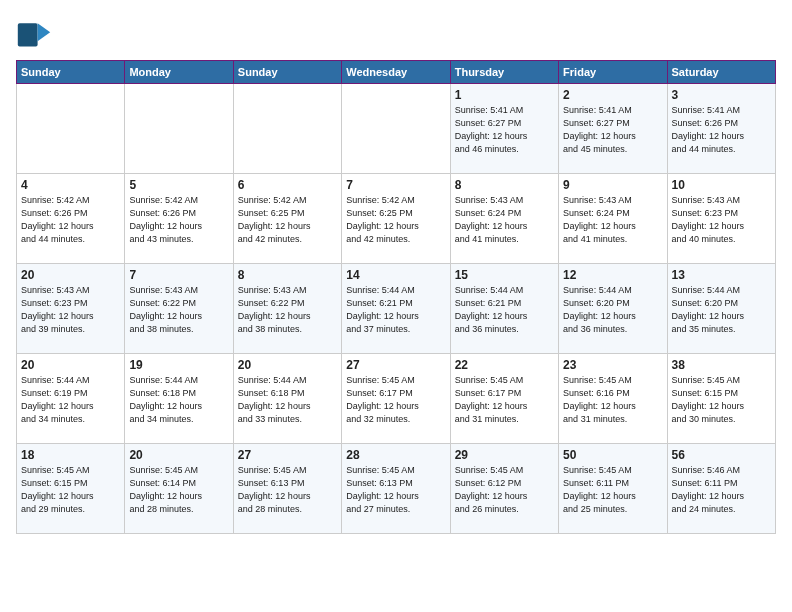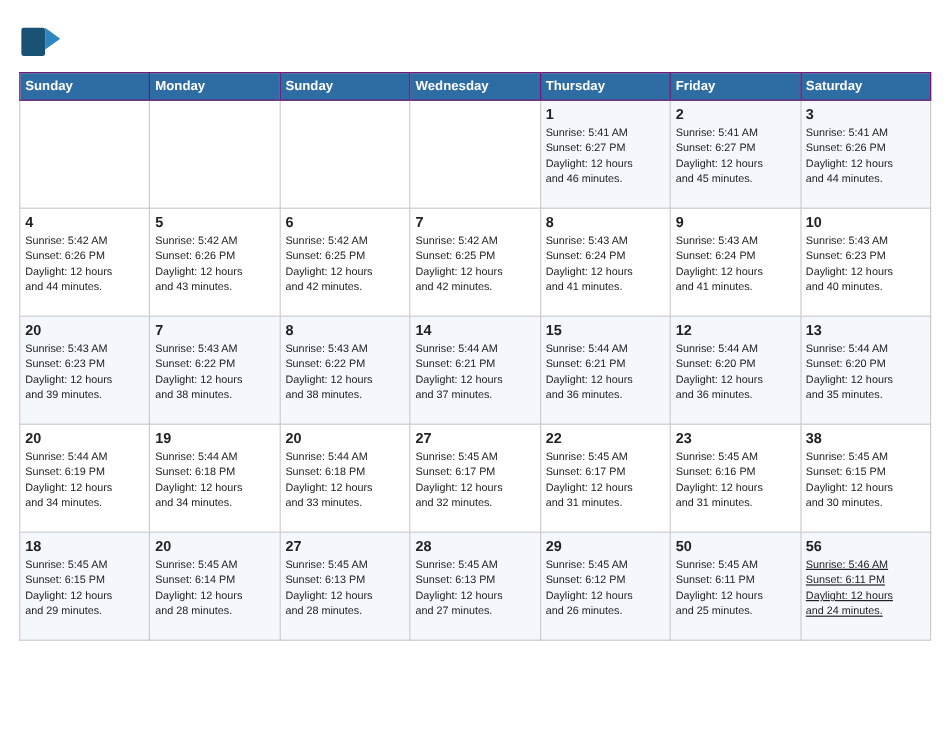--- a/index.html
+++ b/index.html
@@ -335,20 +335,20 @@
         </td>
         <td>
           <span class="day-num">50</span>
           <div class="cell-text" style="white-space: pre-line;">Sunrise: 5:45 AM
 Sunset: 6:11 PM
 Daylight: 12 hours
 and 25 minutes.</div>
         </td>
         <td>
           <span class="day-num">56</span>
-          <div class="cell-text" style="white-space: pre-line; text-decoration: underline;">Sunrise: 5:46 AM
+          <div class="cell-text" style="white-space: pre-line;">Sunrise: 5:46 AM
 Sunset: 6:11 PM
 Daylight: 12 hours
 and 24 minutes.</div>
         </td>
       </tr>
     </tbody>
 </table>
 
 </body></html>

